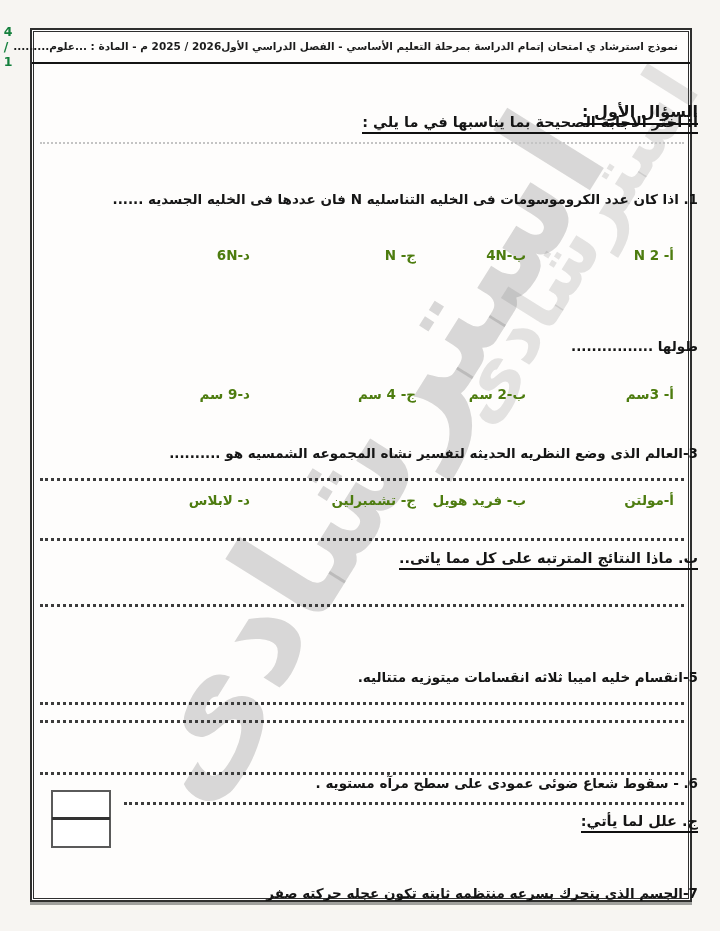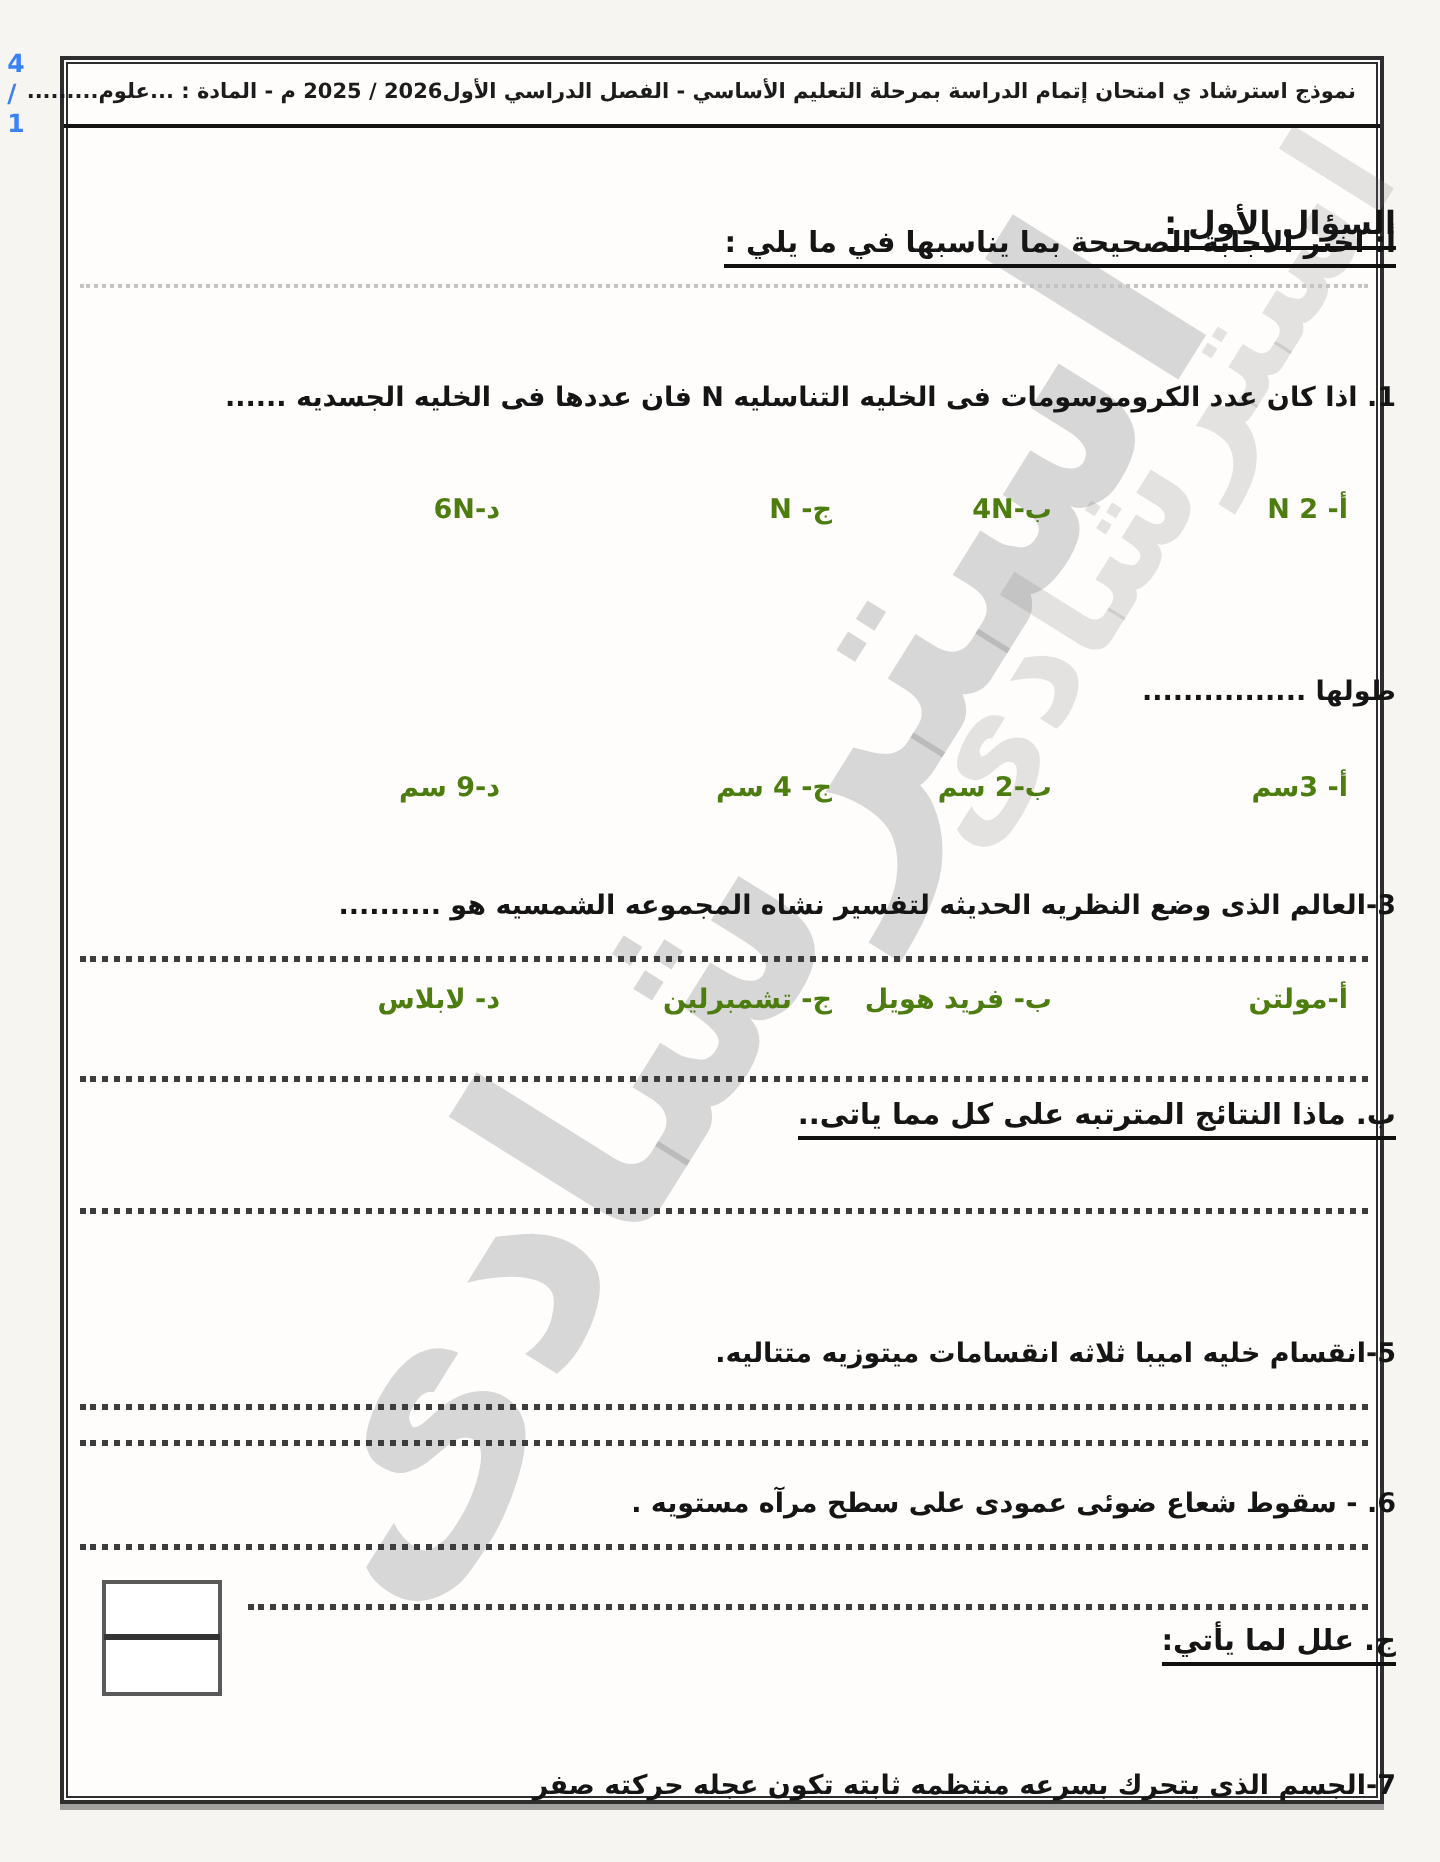--- a/index.html
+++ b/index.html
@@ -16,21 +16,21 @@
     border:2px solid #2e2e2e;
     box-shadow: inset 0 0 0 1px #ffffff, inset 0 0 0 2px #2e2e2e, 0 3px 0 rgba(90,90,90,.55);
   }
   .hdr{
     position:absolute;left:0;top:0;right:0;height:34px;
     border-bottom:2px solid #141414;
     display:flex;direction:rtl;align-items:center;justify-content:space-between;
     padding:0 12px;box-sizing:border-box;
   }
   .hdr-title{font-size:10.5px;font-weight:bold;color:#1c1c1c;white-space:nowrap;}
-  .hdr-page{font-size:12.5px;font-weight:bold;color:#3b82f6;letter-spacing:1px;}
+  .hdr-page{font-size:12.5px;font-weight:bold;color:#15803d;letter-spacing:1px;}
   .row{
     position:absolute;right:8px;left:8px;
     direction:rtl;text-align:right;color:#151515;white-space:nowrap;
   }
   .q{font-weight:bold;font-size:13.5px;}
   .sec{font-weight:bold;font-size:14.5px;}
   .sec .ul{border-bottom:2px solid #101010;padding-bottom:2px;display:inline-block;}
   .title-row{font-size:16px;}
   .optrow{position:absolute;left:0;right:0;height:20px;}
   .opt{
@@ -104,21 +104,21 @@
 
     <div class="row sec z" style="top:369px">
       <span class="ul">ب. ماذا النتائج المترتبه على كل مما ياتى..</span>
     </div>
 
     <div class="dots" style="top:440px"></div>
 
     <div class="row q z" style="top:468px">5-انقسام خليه اميبا ثلاثه انقسامات ميتوزيه متتاليه.</div>
     <div class="dots" style="top:500px"></div>
 
-    <div class="row q z" style="top:527px">6. - سقوط شعاع ضوئى عمودى على سطح مرآه مستويه .</div>
+    <div class="row q z" style="top:558px">6. - سقوط شعاع ضوئى عمودى على سطح مرآه مستويه .</div>
     <div class="dots" style="top:566px"></div>
 
     <div class="row sec z" style="top:580px">
       <span class="ul">ج. علل لما يأتي:</span>
     </div>
 
     <div class="row q z" style="top:632px">7-الجسم الذى يتحرك بسرعه منتظمه ثابته تكون عجله حركته صفر</div>
     <div class="dots" style="top:664px"></div>
     <div class="dots" style="top:682px"></div>
 

